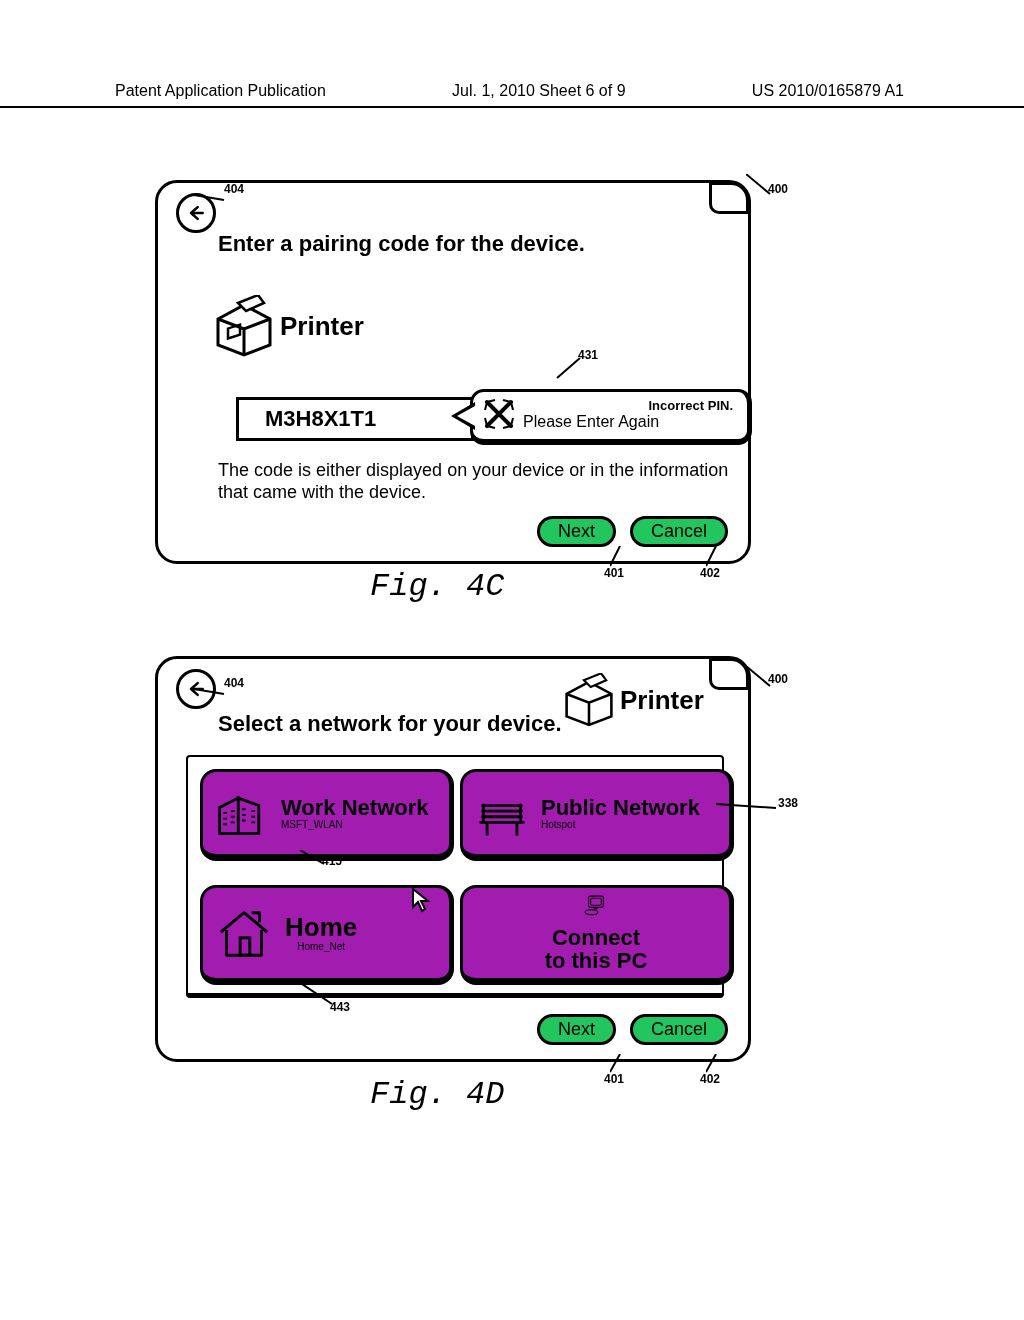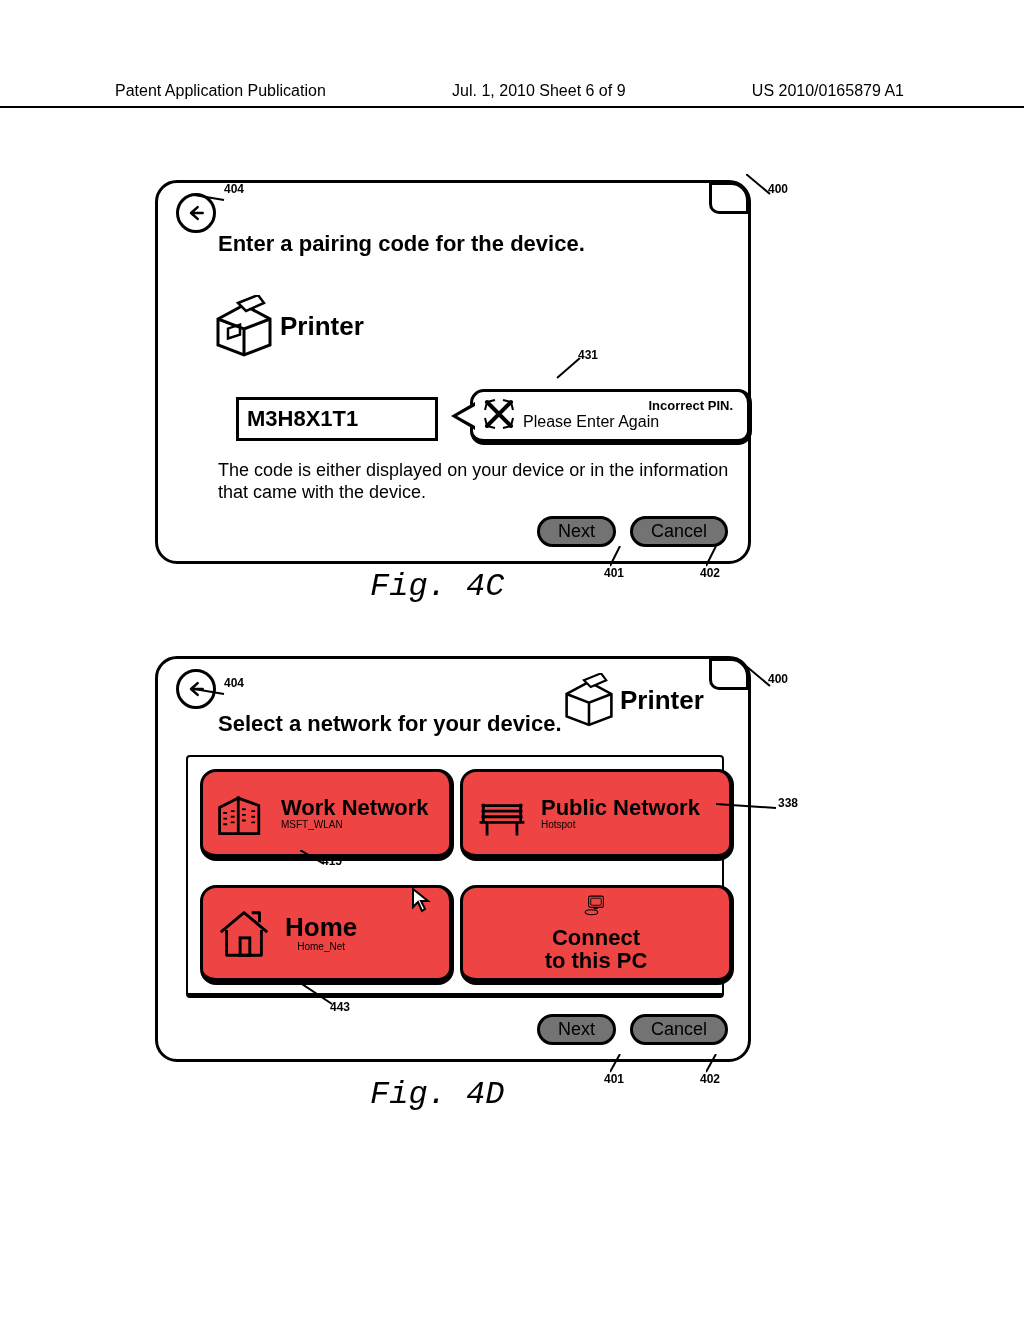--- a/index.html
+++ b/index.html
@@ -75,37 +75,37 @@
     line-height: 1.25;
   }
 
   
   .btn {
     display: inline-block;
     border: 3px solid #000;
     border-radius: 18px;
     padding: 2px 18px;
     font-size: 18px;
-    background: #737373;
+    background: #22c55e;
   }
 
   
   .printer-row {
     position: absolute;
     display: flex;
     align-items: center;
     gap: 0;
   }
   .printer-row .plabel { font-size: 26px; font-weight: bold; }
 
   
   .pin-box {
     position: absolute;
     border: 3px solid #000;
-    padding: 6px 8px;
+    padding: 6px 26px;
     font-size: 22px;
     font-weight: bold;
     background: #fff;
     width: 180px;
   }
 
   
   .errbubble {
     position: absolute;
     border: 3px solid #000;
@@ -160,21 +160,21 @@
     border: 2px solid #000;
     border-bottom-width: 5px;
     border-radius: 4px;
   }
   .tile {
     position: absolute;
     border: 3px solid #000;
     border-bottom-width: 7px;
     border-right-width: 5px;
     border-radius: 16px;
-    background: #ef4444;
+    background: #a21caf;
     display: flex;
     align-items: center;
     gap: 10px;
     padding: 6px 10px;
   }
   .tile .tlabel { display: flex; flex-direction: column; }
   .tile .tlabel .big { font-weight: bold; font-size: 22px; line-height:1.05; }
   .tile .tlabel .small { font-size: 10px; }
   .tile.center .tlabel { align-items: center; text-align:center; }
 

